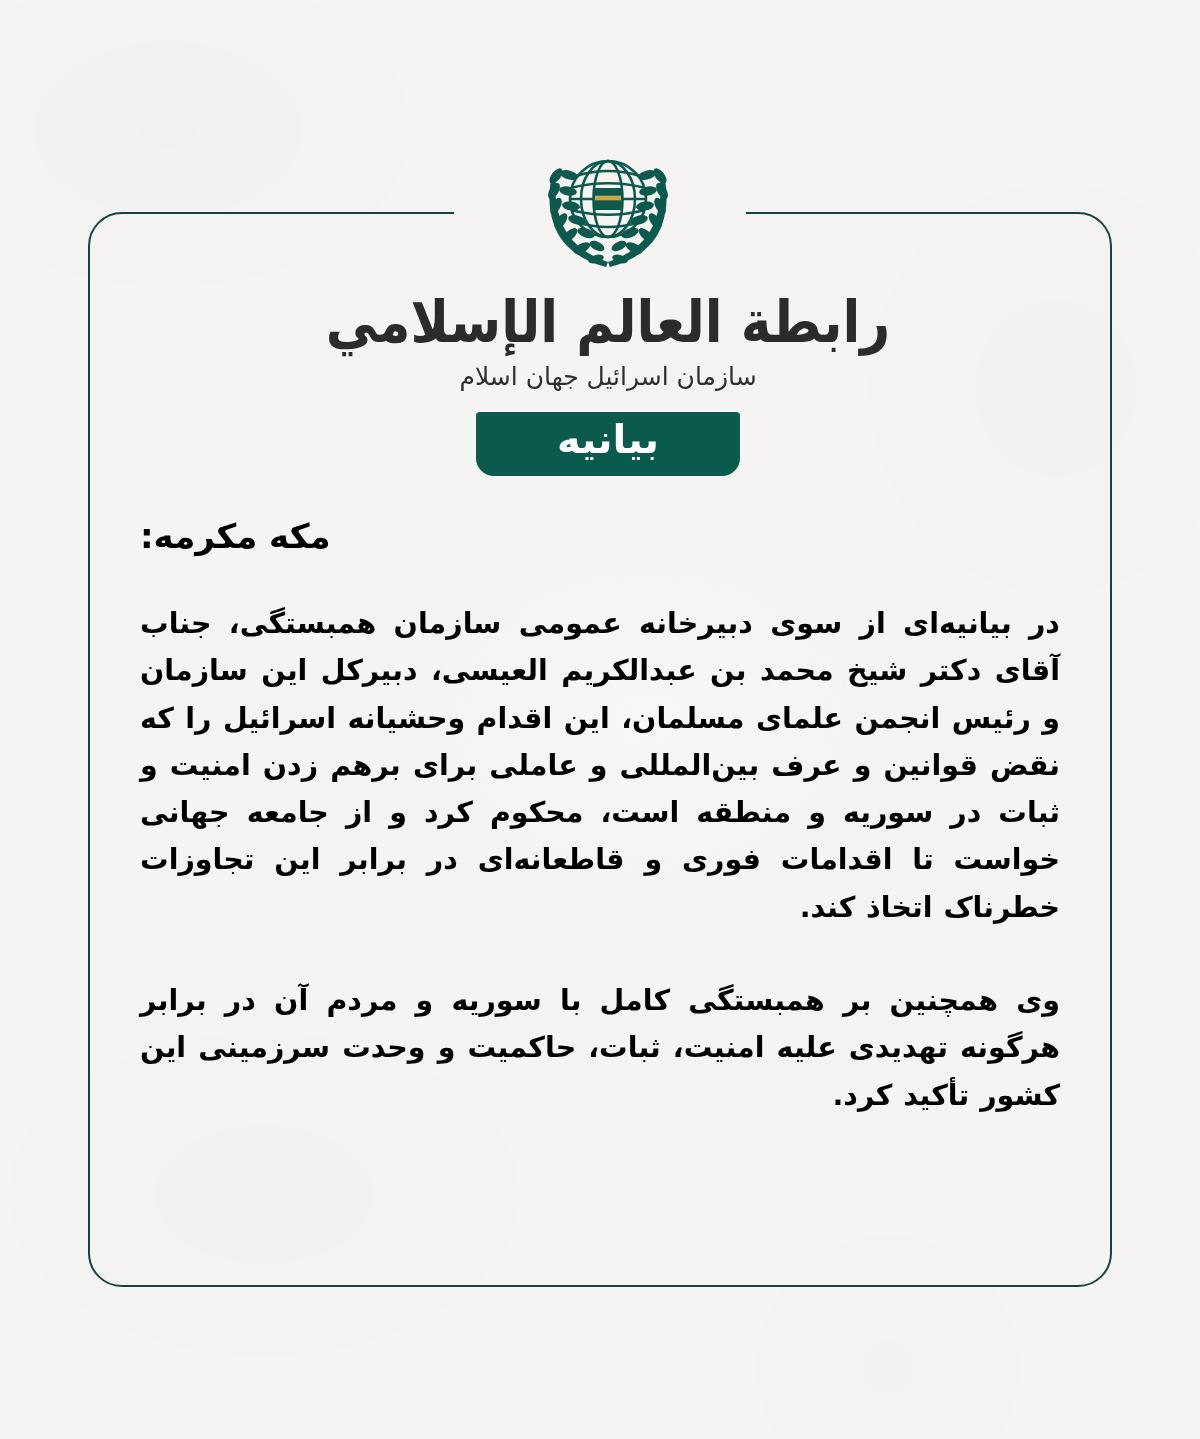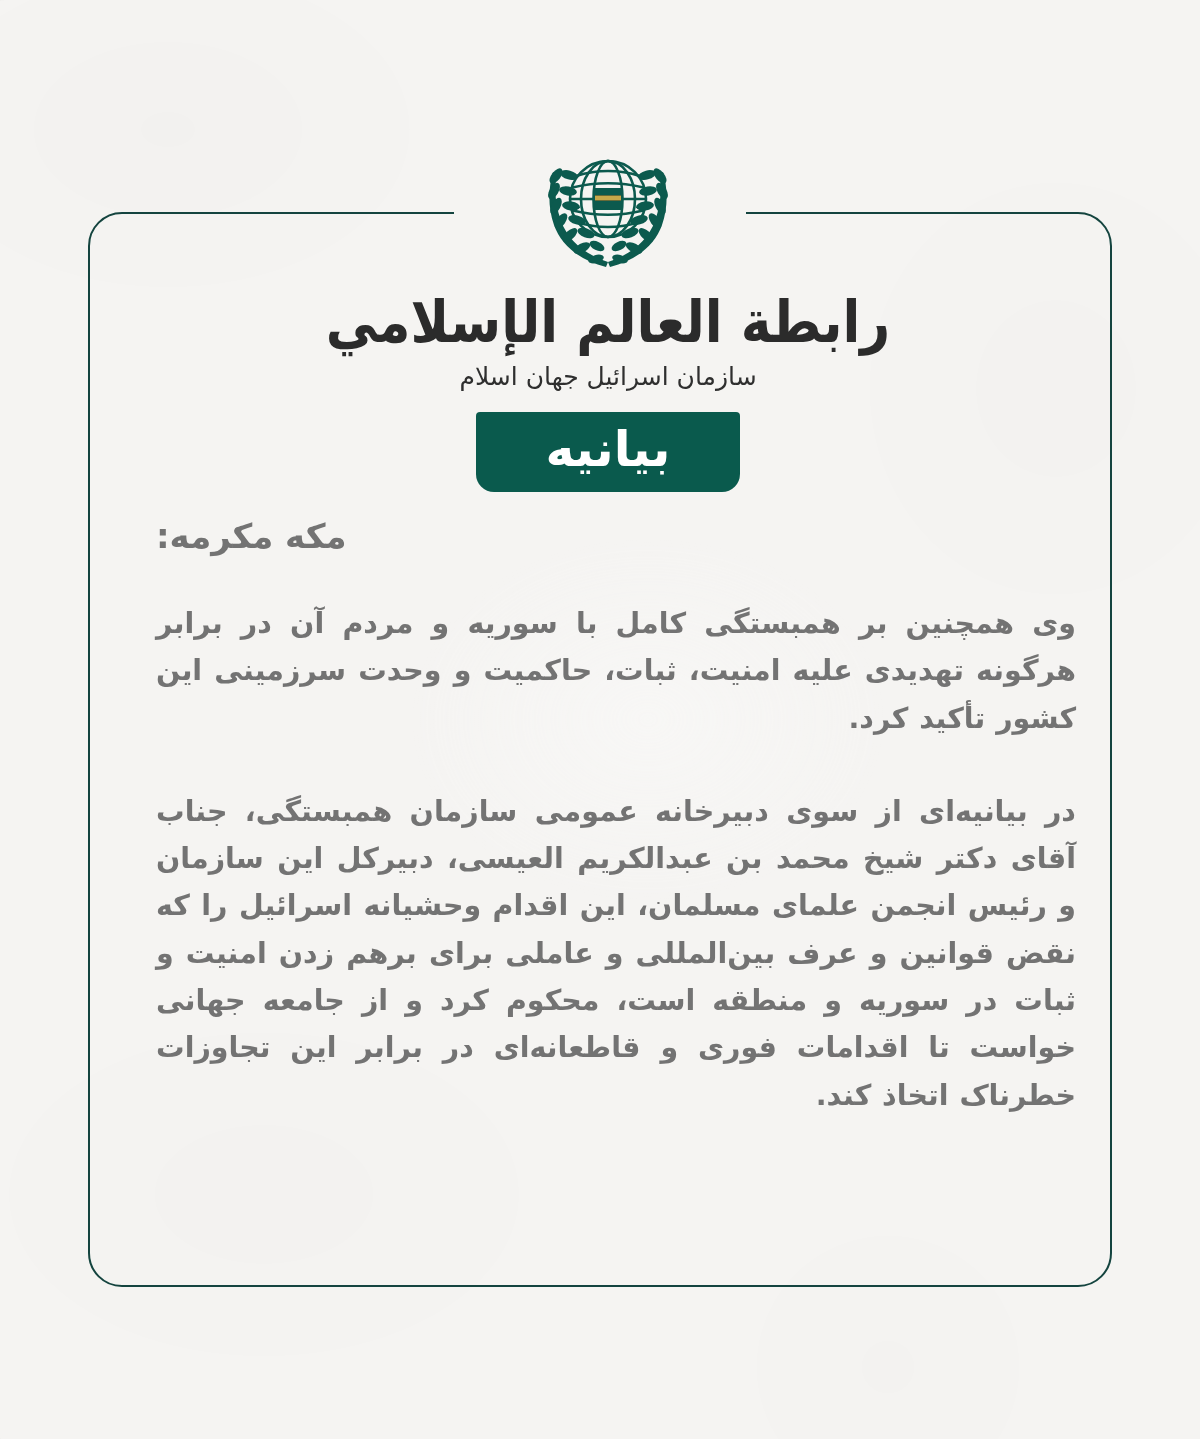--- a/index.html
+++ b/index.html
@@ -100,40 +100,40 @@
     font-weight: 400;
     color: #2f2f2f;
     direction: rtl;
     line-height: 1.2;
   }
 
   .badge {
     display: inline-block;
     margin-top: 20px;
     min-width: 264px;
-    padding: 10px 34px 14px;
+    padding: 4px 34px 14px;
     background: #0a5a4d;
     color: #ffffff;
-    font-size: 49px;
+    font-size: 40px;
     font-weight: 700;
     line-height: 1.15;
     border-radius: 4px 4px 18px 18px;
     direction: rtl;
   }
 
   
   .content {
     position: absolute;
-    left: 156px;
+    left: 140px;
     top: 516px;
     width: 920px;
     direction: rtl;
     text-align: justify;
     text-align-last: right;
-    color: #737373;
+    color: #000000;
   }
 
   .dateline {
     font-size: 34px;
     font-weight: 700;
     text-align: left;
     text-align-last: left;
     margin-bottom: 44px;
     letter-spacing: .5px;
   }
@@ -224,18 +224,18 @@
     <div class="org-subtitle">سازمان اسرائیل جهان اسلام</div>
 
     <div class="badge">بیانیه</div>
   </div>
 
   <div class="content">
 
     <div class="dateline">مکه مکرمه:</div>
 
 
+    <p class="para">در بیانیه‌ای از سوی دبیرخانه عمومی سازمان همبستگی، جناب آقای دکتر شیخ محمد بن عبدالکریم العیسی، دبیرکل این سازمان و رئیس انجمن علمای مسلمان، این اقدام وحشیانه اسرائیل را که نقض قوانین و عرف بین‌المللی و عاملی برای برهم زدن امنیت و ثبات در سوریه و منطقه است، محکوم کرد و از جامعه جهانی خواست تا اقدامات فوری و قاطعانه‌ای در برابر این تجاوزات خطرناک اتخاذ کند.</p>
+
     <p class="para">وی همچنین بر همبستگی کامل با سوریه و مردم آن در برابر هرگونه تهدیدی علیه امنیت، ثبات، حاکمیت و وحدت سرزمینی این کشور تأکید کرد.</p>
-
-    <p class="para">در بیانیه‌ای از سوی دبیرخانه عمومی سازمان همبستگی، جناب آقای دکتر شیخ محمد بن عبدالکریم العیسی، دبیرکل این سازمان و رئیس انجمن علمای مسلمان، این اقدام وحشیانه اسرائیل را که نقض قوانین و عرف بین‌المللی و عاملی برای برهم زدن امنیت و ثبات در سوریه و منطقه است، محکوم کرد و از جامعه جهانی خواست تا اقدامات فوری و قاطعانه‌ای در برابر این تجاوزات خطرناک اتخاذ کند.</p>
   </div>
 
 </div>
 
 </body></html>

